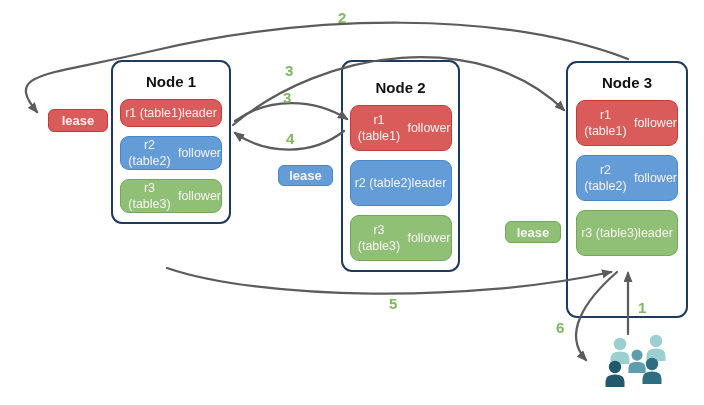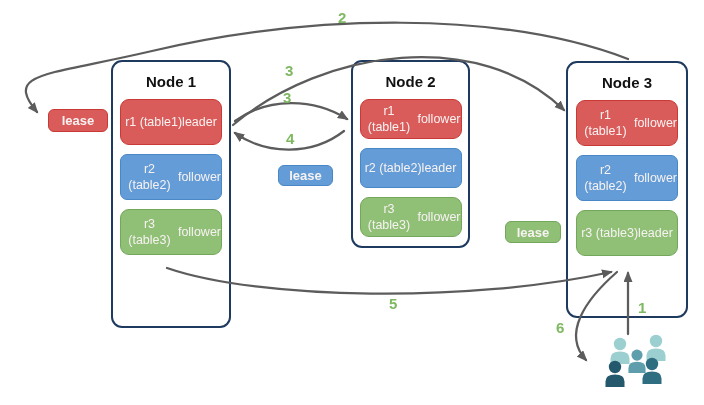--- a/index.html
+++ b/index.html
@@ -15,32 +15,32 @@
   .u-light { fill:var(--users-light,#9bcfd0); }
   .u-mid   { fill:var(--users-mid,#5e9dab); }
   .u-dark  { fill:var(--users-dark,#24586c); }
   .u-dark2 { fill:var(--users-dark2,#2e6e80); }
   
   .node {
     position:absolute; z-index:2; box-sizing:border-box;
     background:#fff; border:2px solid var(--node-border,#1f3a5f); border-radius:11px;
     display:flex; flex-direction:column; align-items:center;
   }
-  .node1 { left:111px; top:60px; width:120px; height:268px; }
-  .node2 { left:351px; top:60px; width:119px; height:188px; }
+  .node1 { left:111px; top:60px; width:120px; height:164px; }
+  .node2 { left:341px; top:60px; width:119px; height:212px;justify-content:flex-end; }
   .node3 { left:566px; top:61px; width:122px; height:257px; }
   .node-title { font-size:15px; font-weight:bold; color:#111; margin:11px 0 8px 0; line-height:18px; }
   .rep {
     box-sizing:border-box; width:102px; height:46px; border-radius:9px; margin-bottom:9px;
     display:flex; flex-direction:row; align-items:center; justify-content:center;
     color:#f7f2f2; font-size:12.5px; line-height:16px; text-align:center;
     border:1.5px solid transparent;
   }
   .rep.red   { background:var(--red-fill,#d95c5a);   border-color:var(--red-border,#c93936); }
-  .rep.blue  { background:var(--blue-fill,#639cd6);  border-color:var(--blue-border,#4a87c7);border-radius:7px; }
+  .rep.blue  { background:var(--blue-fill,#639cd6);  border-color:var(--blue-border,#4a87c7); }
   .rep.green { background:var(--green-fill,#90bf76); border-color:var(--green-border,#73a75b); }
   
   .lease {
     position:absolute; z-index:2; box-sizing:border-box; border-radius:6px;
     display:flex; align-items:center; justify-content:center;
     color:#f7f2f2; font-size:13px; border:1.5px solid transparent;font-weight:bold;
   }
   .lease.red   { left:48px;  top:109px; width:60px; height:23px; background:var(--red-fill);   border-color:var(--red-border); }
   .lease.blue  { left:278px; top:165px; width:55px; height:21px; background:var(--blue-fill);  border-color:var(--blue-border); }
   .lease.green { left:505px; top:221px; width:56px; height:22px; background:var(--green-fill); border-color:var(--green-border); }

